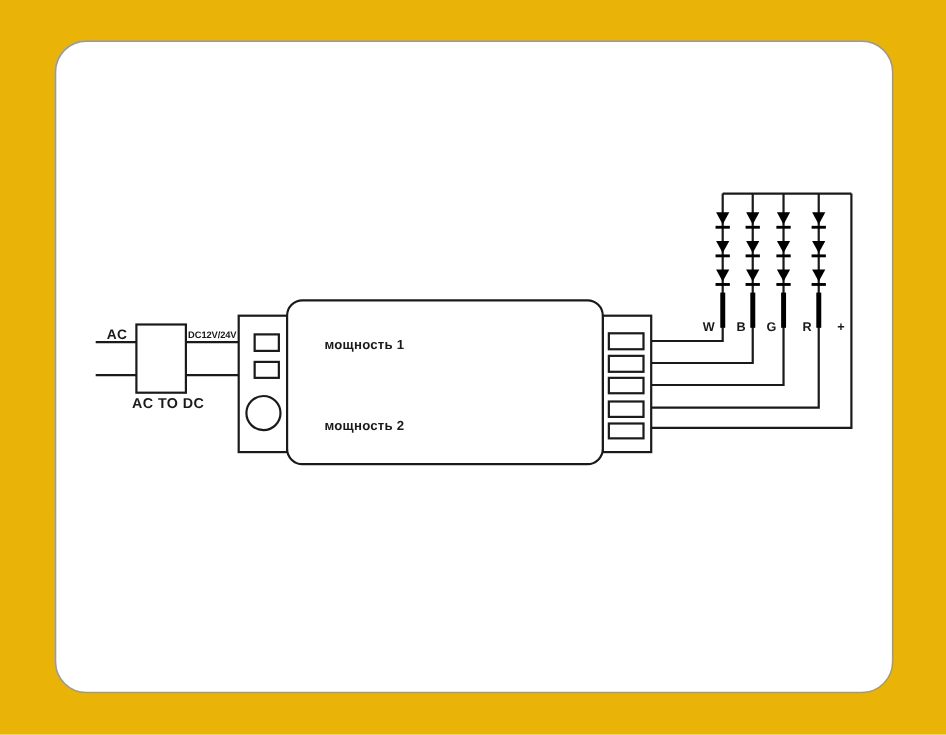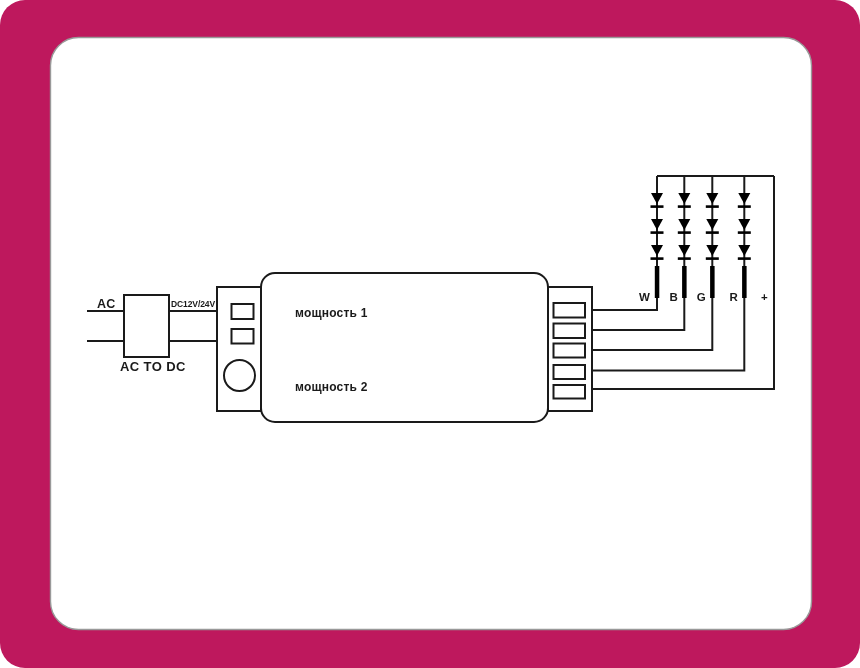--- a/index.html
+++ b/index.html
@@ -5,23 +5,22 @@
   html, body {
     margin: 0;
     padding: 0;
     background: #ffffff;
     font-family: "Liberation Sans", sans-serif;
   }
   .stage {
     position: relative;
     width: 860px;
     height: 668px;
-    background: #be185d;
+    background: #eab308;
     overflow: hidden;
-    border-radius: 25px;
   }
   svg text {
     font-family: "Liberation Sans", "DejaVu Sans", sans-serif;
     font-weight: 700;
     fill: #1a1a1a;
   }
   .lbl-ac        { font-size: 12.5px; letter-spacing: 0.3px; }
   .lbl-dc        { font-size: 8.5px;  letter-spacing: -0.1px; }
   .lbl-converter { font-size: 13px;   letter-spacing: 0.4px; }
   .lbl-power     { font-size: 12px;   letter-spacing: 0.2px; }

